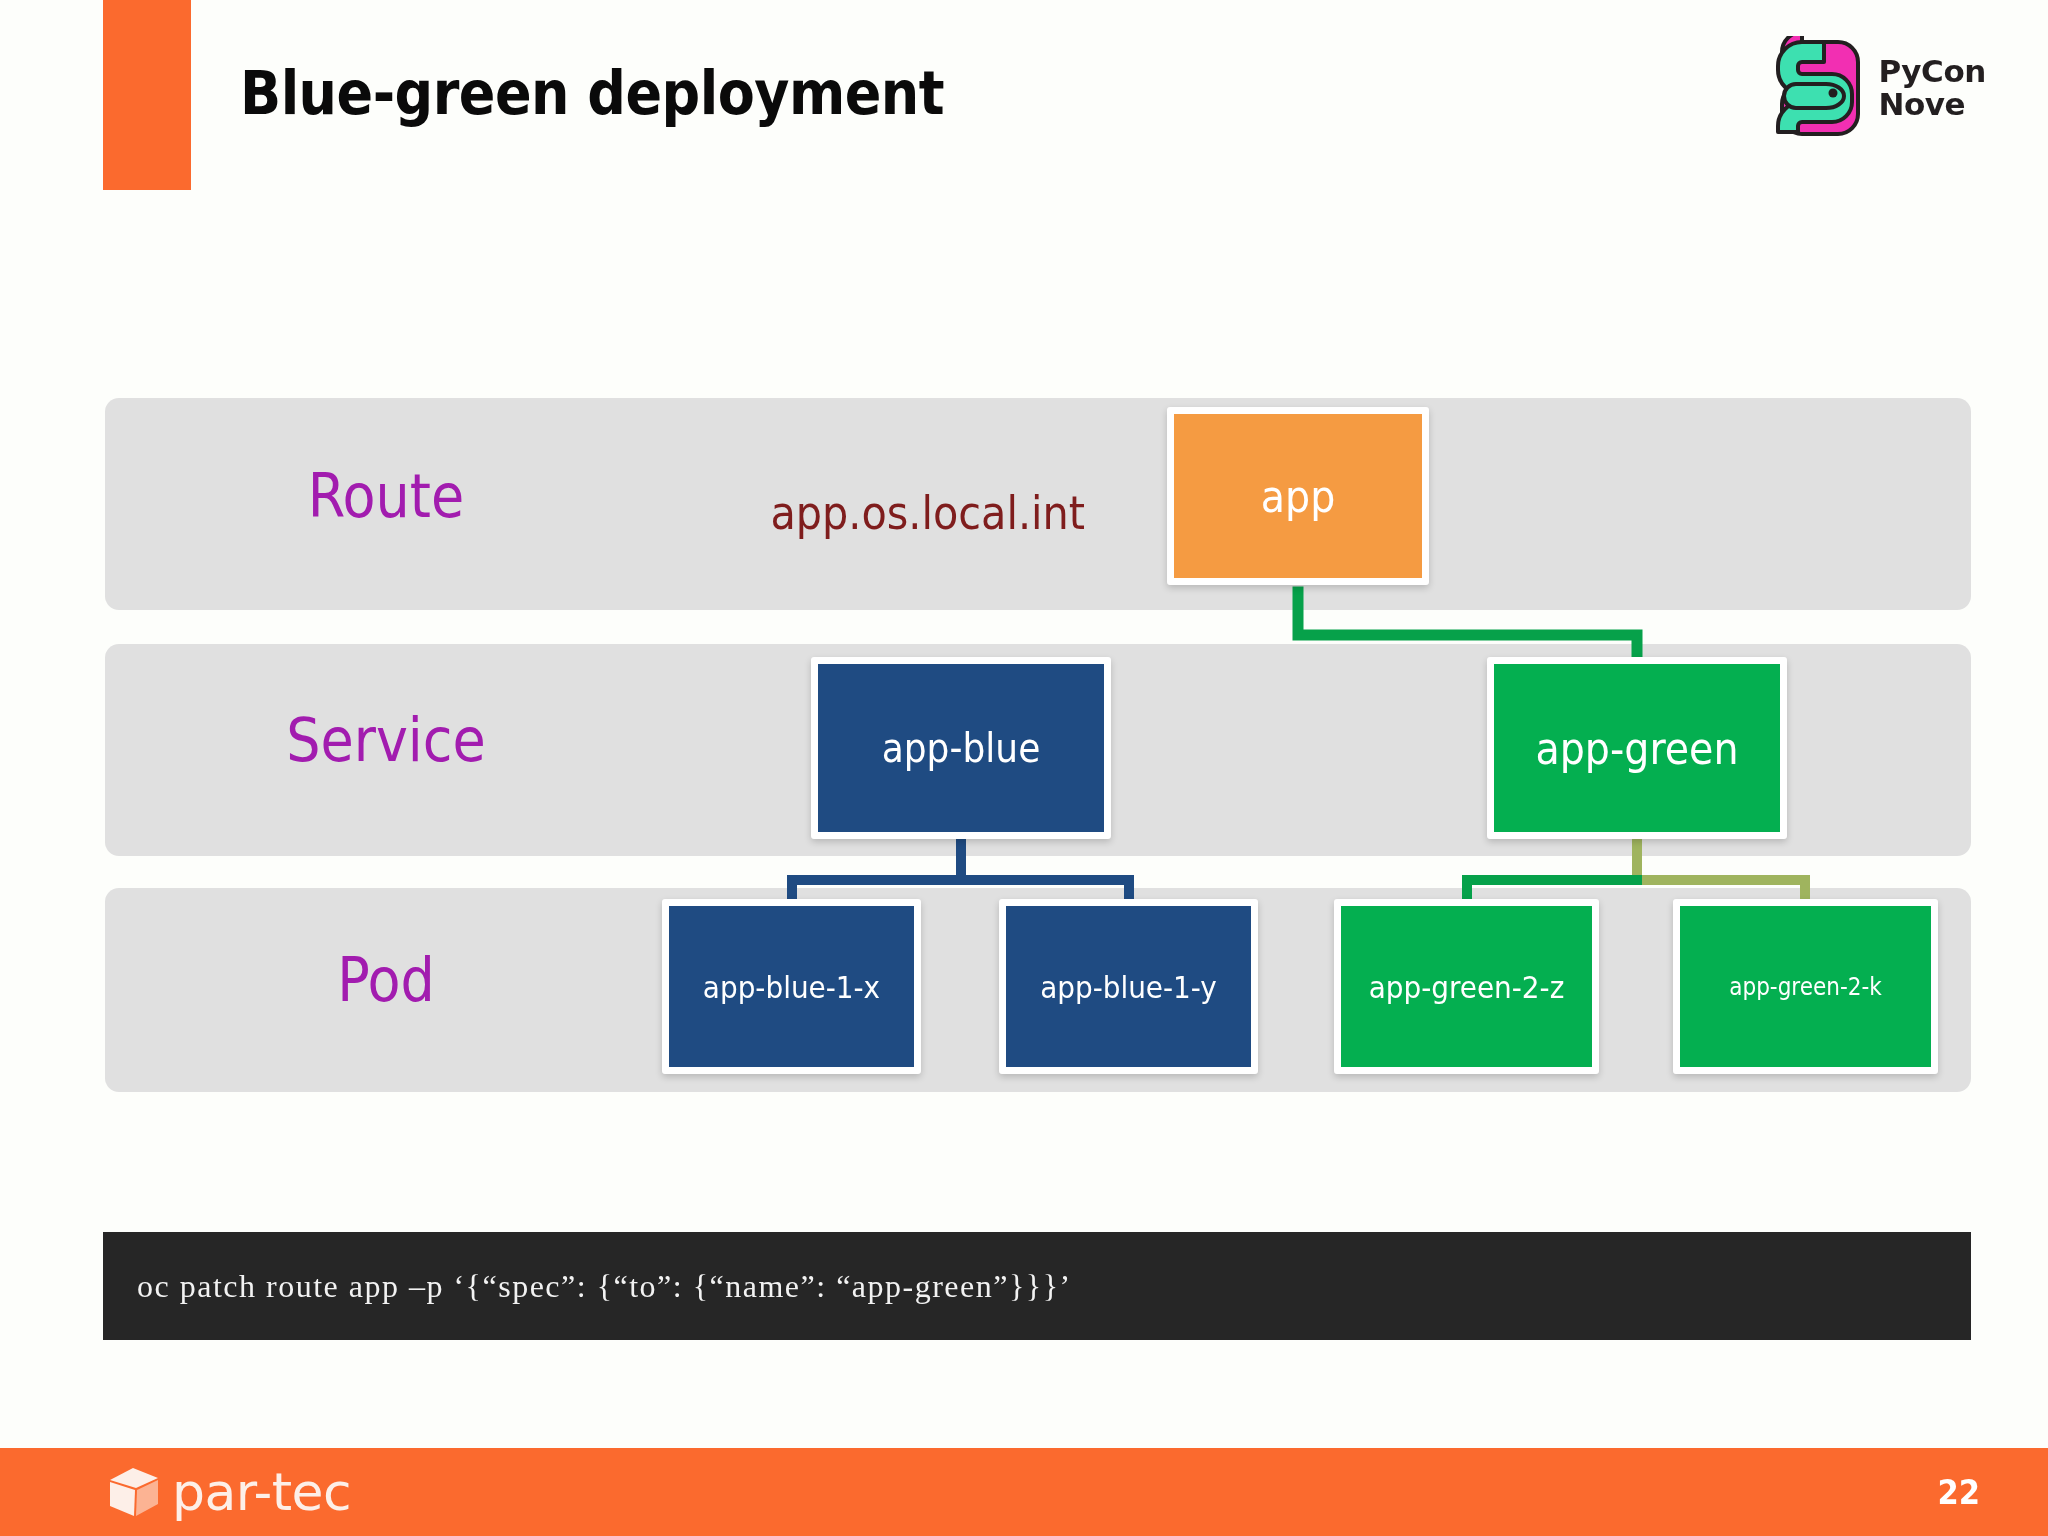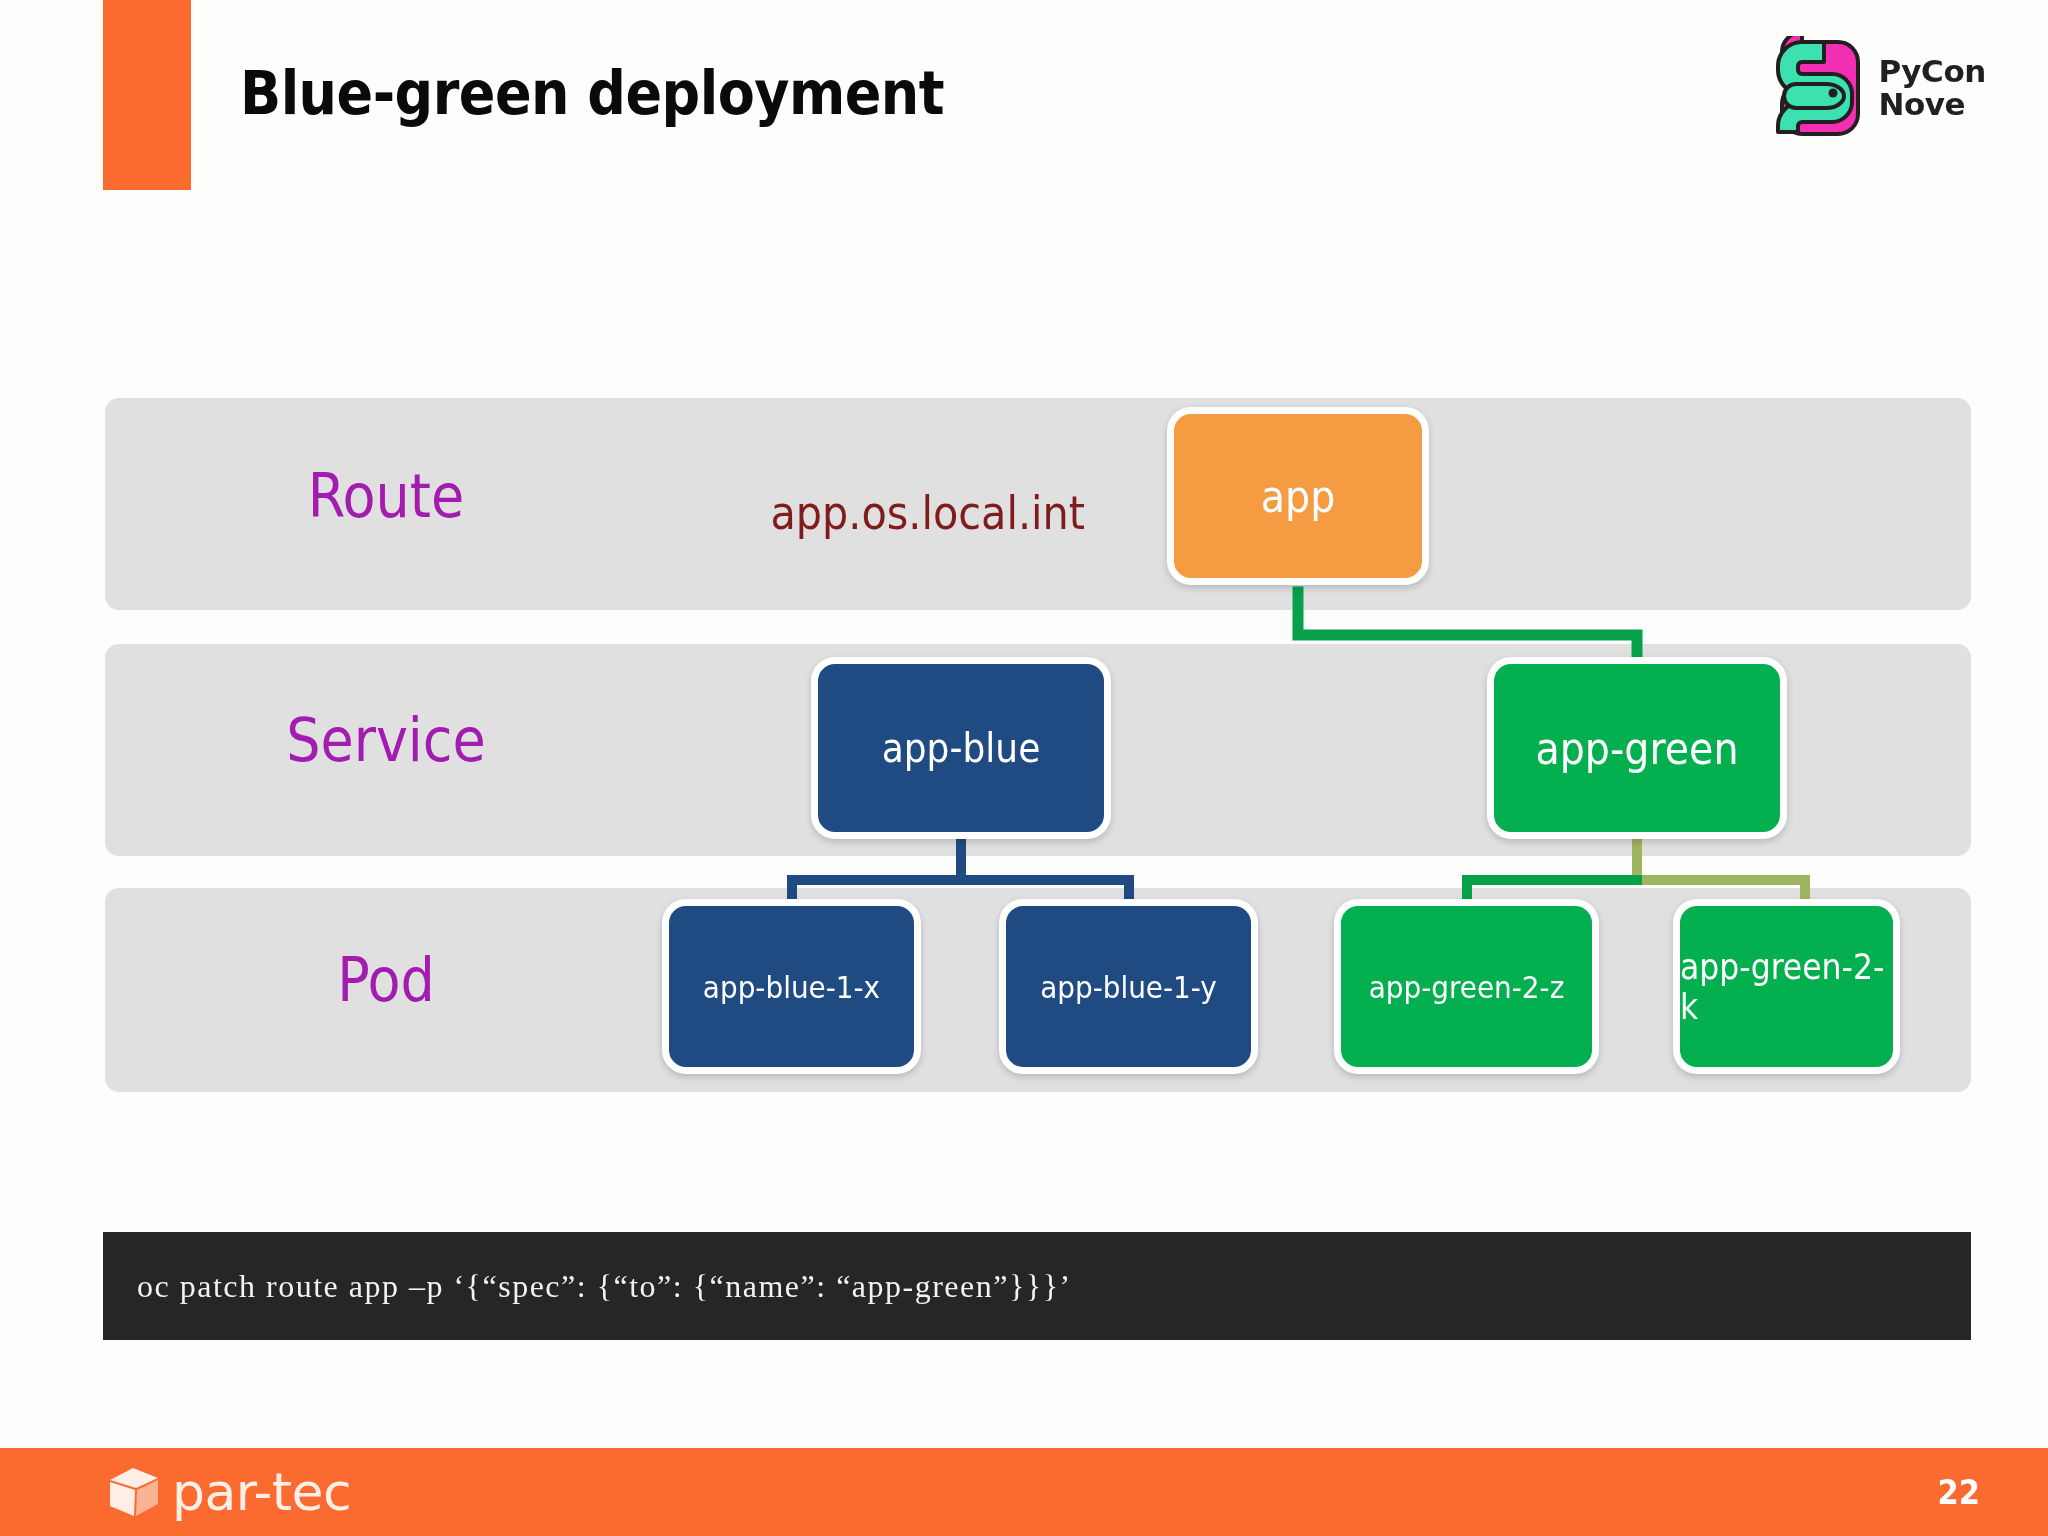--- a/index.html
+++ b/index.html
@@ -95,21 +95,21 @@
     text-align: right;
     font-family: "DejaVu Sans Condensed", "Liberation Sans Narrow", "Liberation Sans", sans-serif;
     font-size: 46px;
     color: #7f1d1d;
     white-space: nowrap;
   }
 
   
   .node {
     position: absolute;
-    border-radius: 24px;
+    border-radius: 3px;
     border: 7px solid #FFFFFF;
     display: flex;
     align-items: center;
     justify-content: center;
     color: #FFFFFF;
     font-family: "DejaVu Sans Condensed", "Liberation Sans Narrow", "Liberation Sans", sans-serif;
     box-shadow: 0 3px 7px rgba(0,0,0,0.18);
     z-index: 4;
   }
   .node.orange { background: #F59B42; }
@@ -124,21 +124,21 @@
     left: 811px; top: 657px; width: 300px; height: 182px;
     font-size: 40px;
   }
   #node-app-green {
     left: 1487px; top: 657px; width: 300px; height: 182px;
     font-size: 44px;
   }
   #node-pod-blue-x  { left: 662px;  top: 899px; width: 259px; height: 175px; font-size: 31px; }
   #node-pod-blue-y  { left: 999px;  top: 899px; width: 259px; height: 175px; font-size: 31px; }
   #node-pod-green-z { left: 1334px; top: 899px; width: 265px; height: 175px; font-size: 31px; }
-  #node-pod-green-k { left: 1673px; top: 899px; width: 227px; height: 175px; font-size: 35px; }
+  #node-pod-green-k { left: 1673px; top: 899px; width: 265px; height: 175px; font-size: 24px; }
 
   
   #connectors { position: absolute; left: 0; top: 0; width: 2048px; height: 1536px; z-index: 2; }
 
   
   #code-bar {
     position: absolute;
     left: 103px;
     top: 1232px;
     width: 1868px;

